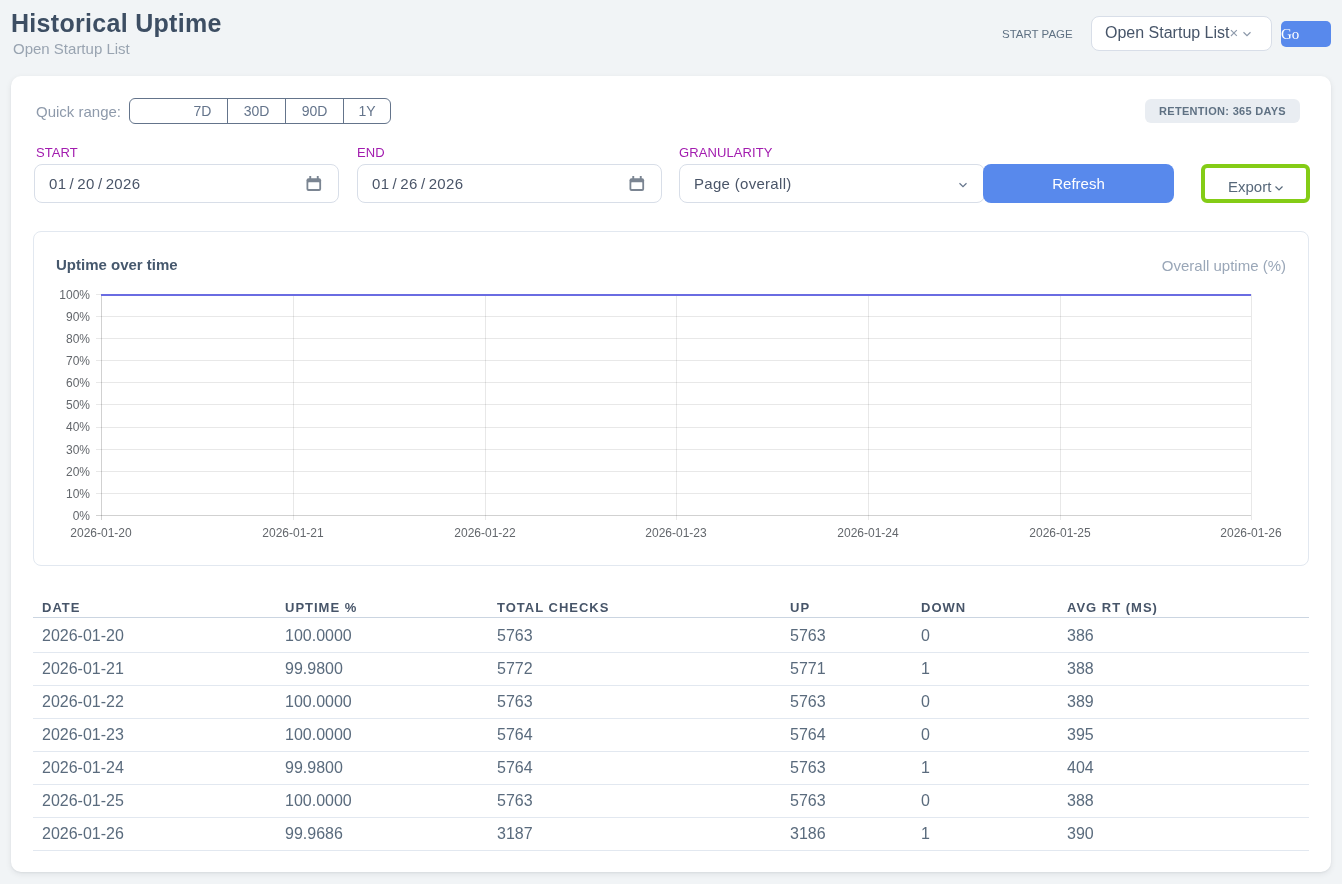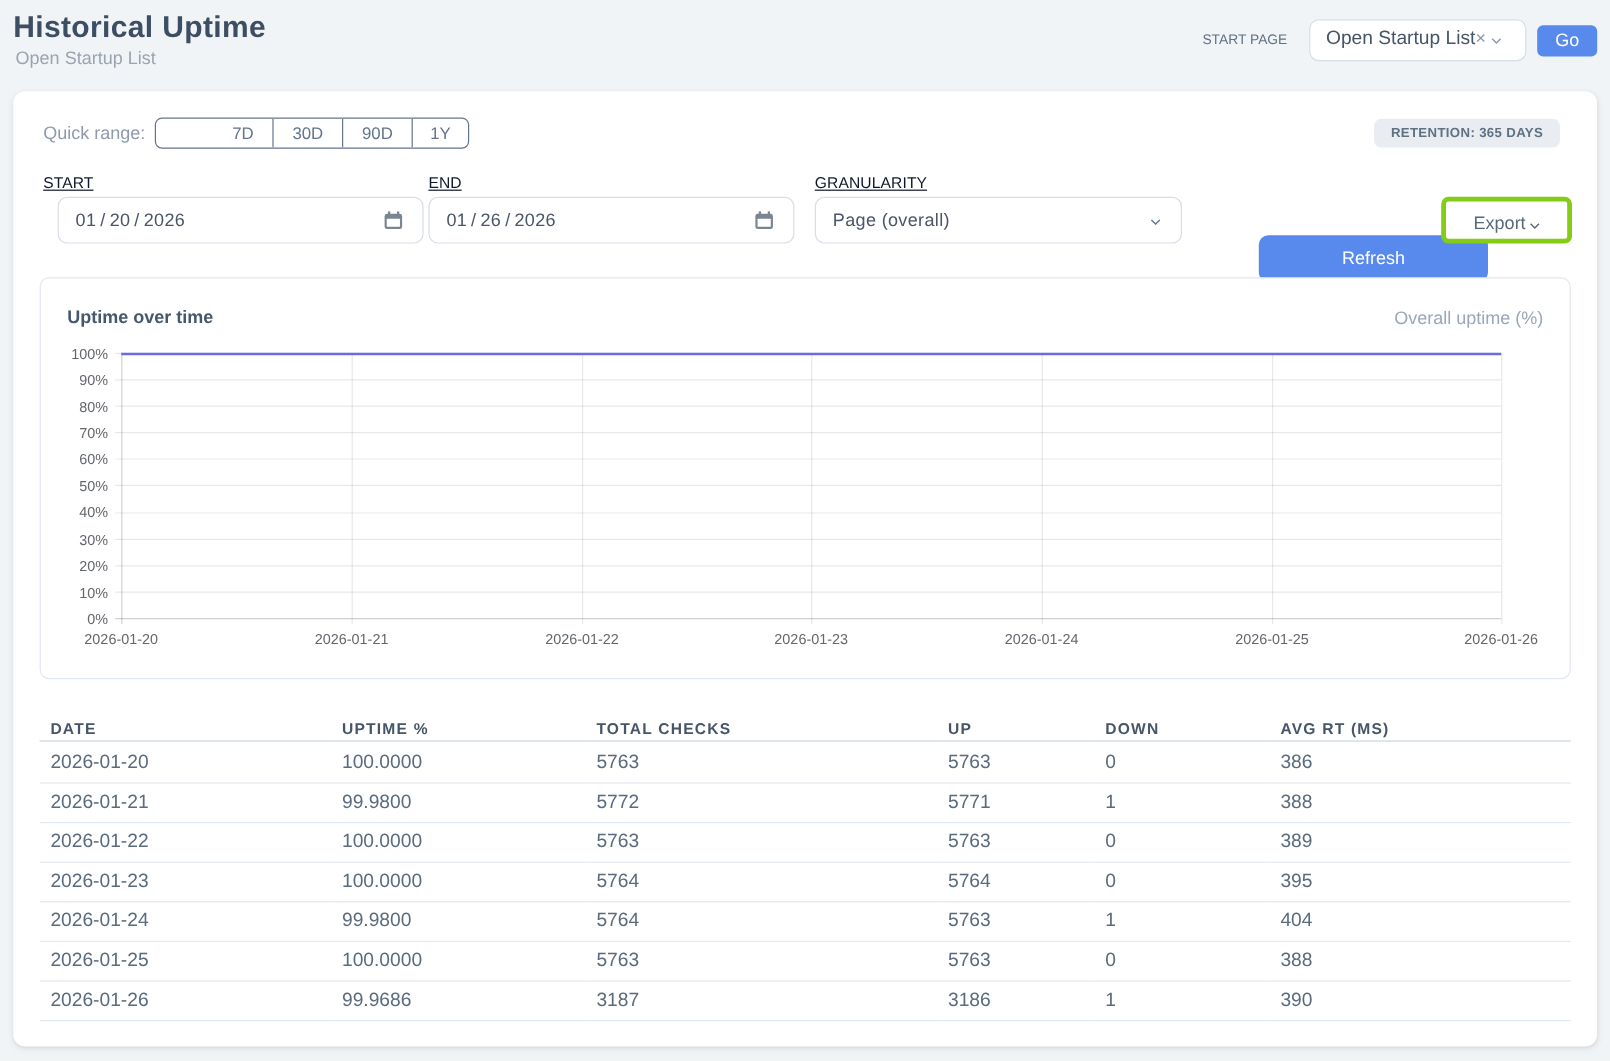--- a/index.html
+++ b/index.html
@@ -4,29 +4,29 @@
 <style>
   * { margin:0; padding:0; box-sizing:border-box; }
   html,body { width:1342px; height:884px; background:#f1f4f6; font-family:"Liberation Sans",sans-serif; overflow:hidden; }
   .topbar { position:absolute; left:0; top:0; width:1092px; height:64px; }
   .h1 { position:absolute; left:11px; top:9px; font-size:25px; font-weight:700; color:#3d4e63; letter-spacing:0.3px; }
   .sub { position:absolute; left:13px; top:40px; font-size:15px; color:#99a4b1; }
   .sp-label { position:absolute; left:1002px; top:27.5px; font-size:11.5px; color:#5f7183; letter-spacing:0px; }
   .sp-select { position:absolute; left:1091px; top:16px; width:181px; height:35px; background:#fff; border:1px solid #d8dee8; border-radius:8px; }
   .sp-select .txt { position:absolute; left:13px; top:7px; font-size:16px; color:#475569; white-space:nowrap; }
   .sp-select svg { position:absolute; right:17px; top:10px; }
-  .go { position:absolute; left:1281px; top:21px; width:50px; height:26px; background:#5889ec; border-radius:5px; color:#fff; font-size:15px; text-align:center; line-height:26px; }
+  .go { position:absolute; left:1281px; top:21px; width:50px; height:26px; background:#5889ec; border-radius:5px; color:#fff; font-size:15px; line-height:26px;font-family:Liberation Serif, serif; }
 
   .card { position:absolute; left:11px; top:76px; width:1320px; height:796px; background:#fff; border-radius:10px; box-shadow:0 2px 6px rgba(15,23,42,0.08), 0 1px 2px rgba(15,23,42,0.05); }
   .qr-group { position:absolute; left:129px; top:98px; height:26px; display:flex; border:1px solid #64748b; border-radius:6px; overflow:hidden; background:#fff;padding-left:48px; }
   .qr-btn { font-size:14px; color:#64748b; line-height:24px; text-align:center; border-left:1px solid #64748b; }
   .qr-btn:first-child { border-left:none; }
   .badge { position:absolute; top:99px; height:24px; background:#e9edf2; border-radius:6px; font-size:11px; color:#5f7183; letter-spacing:0.3px; text-align:center; line-height:24px; font-weight:700; padding:0 14px; white-space:nowrap; }
 
-  .flabel { position:absolute; font-size:13px; color:#0f172a; letter-spacing:0.1px;text-decoration:underline; }
+  .flabel { position:absolute; font-size:13px; color:#a21caf; letter-spacing:0.1px; }
   .input { position:absolute; top:164px; height:39px; background:#fff; border:1px solid #d8dee8; border-radius:8px; }
   .dateval { position:absolute; left:14px; top:10px; font-size:15px; color:#4a5568; letter-spacing:0.3px; }
   .calicon { position:absolute; right:16px; top:11px; }
   .refresh { position:absolute; left:1001px; top:164px; width:191px; height:39px; background:#5889ec; border-radius:8px; color:#fff; font-size:15px; text-align:center; line-height:39px; }
   .export { position:absolute; left:1201px; top:164px; width:109px; height:39px; background:#fff; border:4px solid #84cc16; border-radius:6px; }
   .export .txt { position:absolute; left:23px; top:10px; font-size:15px; color:#57687a; }
   .export svg { position:absolute; right:21px; top:14px; }
 
   .chartcard { position:absolute; left:33px; top:231px; width:1276px; height:335px; border:1px solid #e2e8f0; border-radius:8px; background:#fff; }
   .ch-title { position:absolute; left:22px; top:24px; font-size:15px; font-weight:700; color:#46586d; }
@@ -60,21 +60,21 @@
       <div class="qr-btn" style="width:58px;">30D</div>
       <div class="qr-btn" style="width:58px;">90D</div>
       <div class="qr-btn" style="width:47px;">1Y</div>
     </div>
     <div class="badge" style="right:31px; top:23px;">RETENTION: 365 DAYS</div>
 
     <div class="flabel" style="left:25px; top:69px;">START</div>
     <div class="flabel" style="left:346px; top:69px;">END</div>
     <div class="flabel" style="left:668px; top:69px;">GRANULARITY</div>
 
-    <div class="input" style="left:37px; top:88px; width:305px;">
+    <div class="input" style="left:23px; top:88px; width:305px;">
       <span class="dateval">01 / 20 / 2026</span>
       <svg class="calicon" width="16" height="16" viewBox="0 0 16 16">
         <rect x="3.3" y="0" width="1.9" height="3.2" fill="#7b8592"></rect>
         <rect x="10.8" y="0" width="1.9" height="3.2" fill="#7b8592"></rect>
         <rect x="0.5" y="2.2" width="14.6" height="12.7" rx="2" fill="#7b8592"></rect>
         <rect x="2.3" y="6.2" width="11" height="6.8" rx="0.5" fill="#ffffff"></rect>
       </svg>
     </div>
     <div class="input" style="left:346px; top:88px; width:305px;">
       <span class="dateval">01 / 26 / 2026</span>
@@ -84,21 +84,21 @@
         <rect x="0.5" y="2.2" width="14.6" height="12.7" rx="2" fill="#7b8592"></rect>
         <rect x="2.3" y="6.2" width="11" height="6.8" rx="0.5" fill="#ffffff"></rect>
       </svg>
     </div>
     <div class="input" style="left:668px; top:88px; width:306px;padding-left:22px;">
       <span class="dateval">Page (overall)</span>
       <svg style="position:absolute; right:14px; top:13px;" width="14" height="14" viewBox="0 0 24 24" fill="none" stroke="#64748b" stroke-width="2">
         <path d="M6 9l6 6 6-6"></path>
       </svg>
     </div>
-    <div class="refresh" style="left:1038px; top:88px;margin-top:32px;">Refresh</div>
+    <div class="refresh" style="left:972px; top:88px;">Refresh</div>
     <div class="export" style="left:1190px; top:88px;">
       <span class="txt">Export</span>
       <svg width="12" height="12" viewBox="0 0 24 24" fill="none" stroke="#57687a" stroke-width="2.4">
         <path d="M5 9l7 7 7-7"></path>
       </svg>
     </div>
 
     <div class="chartcard" style="left:22px; top:155px;">
       <div class="ch-title">Uptime over time</div>
       <div class="ch-right">Overall uptime (%)</div>

